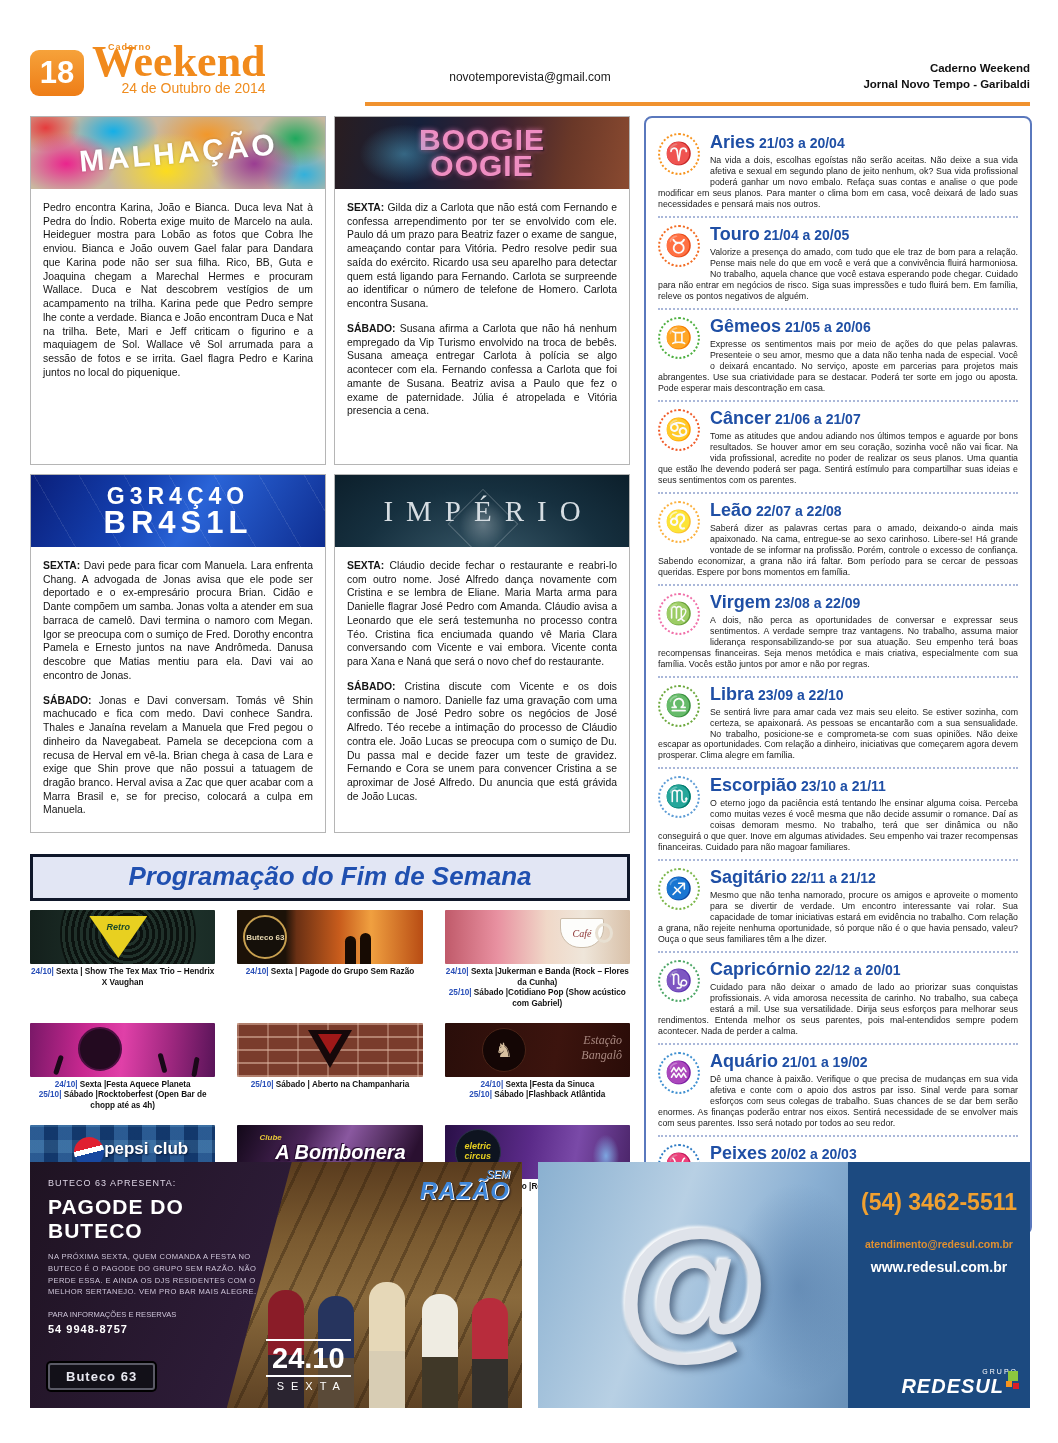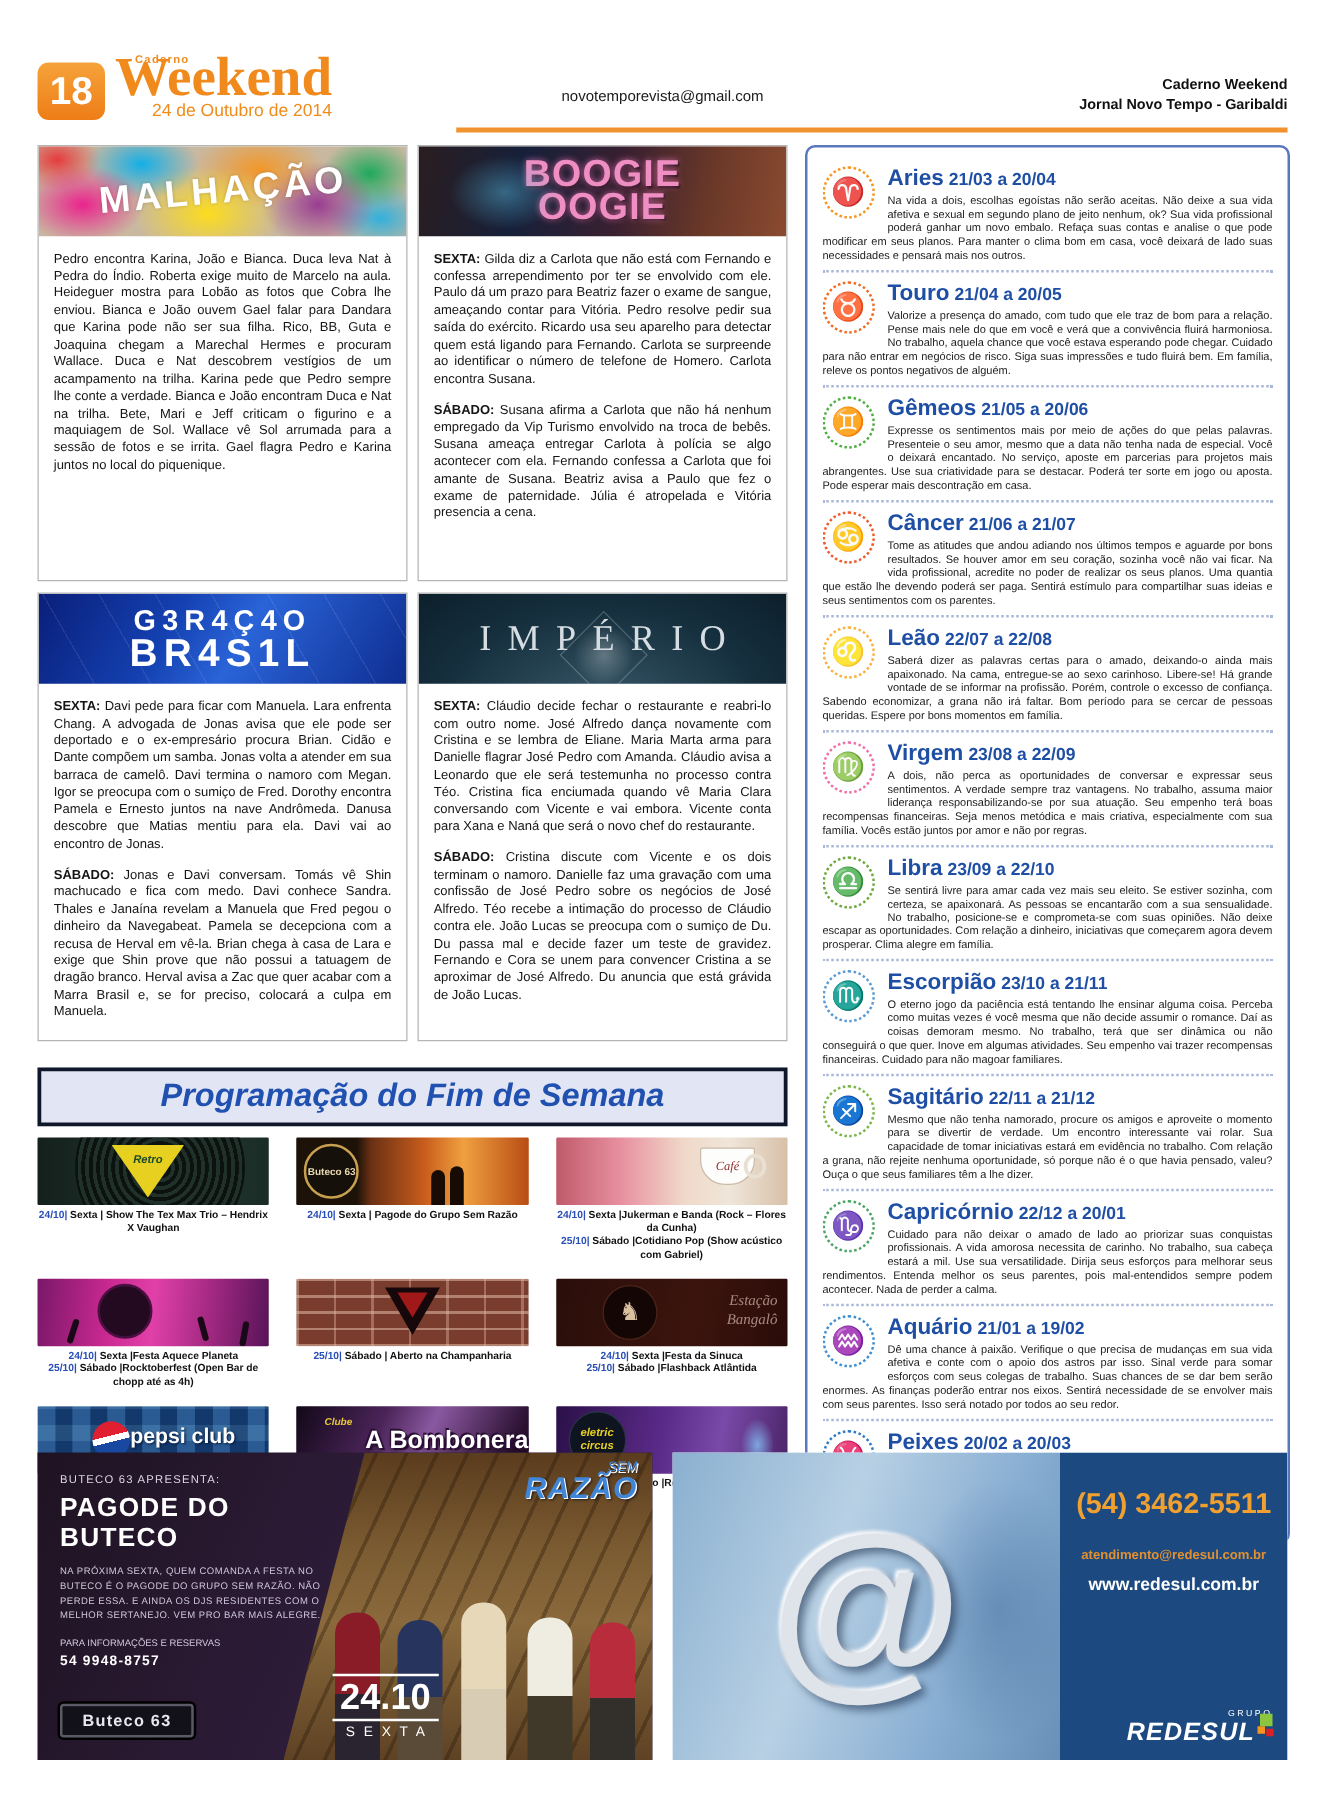--- a/index.html
+++ b/index.html
@@ -150,23 +150,23 @@
     font-family:"Liberation Serif", serif; font-style:italic; color:#a88880; font-size:12px; line-height:1.25; }
   .thumb-pepsi { background-color:#0c2a50;
     background-image:repeating-linear-gradient(90deg, rgba(90,160,230,.35) 0 14px, rgba(20,60,120,.35) 14px 28px),
       repeating-linear-gradient(0deg, rgba(120,190,240,.3) 0 13px, rgba(30,80,150,.3) 13px 26px); }
   .pepsi-ball { position:absolute; left:24%; top:12px; width:30px; height:30px; border-radius:50%;
     background:linear-gradient(180deg,#e02030 0 38%, #fff 38% 55%, #1848a0 55% 100%); transform:rotate(-14deg); }
   .pepsi-word { position:absolute; left:40%; top:14px; color:#fff; font-weight:bold; font-size:17px;
     text-shadow:1px 1px 2px #06183a; }
   .thumb-bombonera { background:linear-gradient(115deg,#120818,#4a2458 35%,#8a58a0 55%,#2a1030 90%); }
   .bombonera-pre { position:absolute; left:12%; top:8px; color:#e8c838; font-size:8px; font-style:italic; font-weight:bold; }
-  .bombonera-word { position:absolute; left:0; right:0; top:16px; text-align:right; color:#fff;
-    font-weight:800; font-size:20px;
-    text-shadow:2px 2px 0 #2a0e34, -1px -1px 0 #2a0e34, 0 3px 4px rgba(0,0,0,.6); }
+  .bombonera-word { position:absolute; left:0; right:0; top:16px; text-align:left; color:#fff;
+    font-weight:800; font-style:italic; font-size:20px;
+    text-shadow:2px 2px 0 #2a0e34, -1px -1px 0 #2a0e34, 0 3px 4px rgba(0,0,0,.6);padding-left:38px; }
   .thumb-circus { background:linear-gradient(100deg,#2a1048 0%,#5a2a88 45%,#7a4aa8 70%,#4a2468 100%); }
   .thumb-circus::after { content:""; position:absolute; right:6%; top:10px; width:26px; height:42px;
     background:radial-gradient(ellipse, rgba(130,185,240,.85), transparent 72%); }
   .circus-badge { position:absolute; left:10px; top:4px; width:46px; height:46px; border-radius:50%;
     background:#0e1420; border:1px solid #2a3448; color:#e8d020; font-size:9px; font-style:italic; font-weight:bold;
     display:flex; flex-direction:column; align-items:center; justify-content:center; line-height:1.1; }
 
   
   .ads { position:absolute; left:30px; top:1162px; width:1000px; height:246px; display:flex; gap:16px; }
   .ad-pagode { width:492px; position:relative; overflow:hidden; color:#fff;

